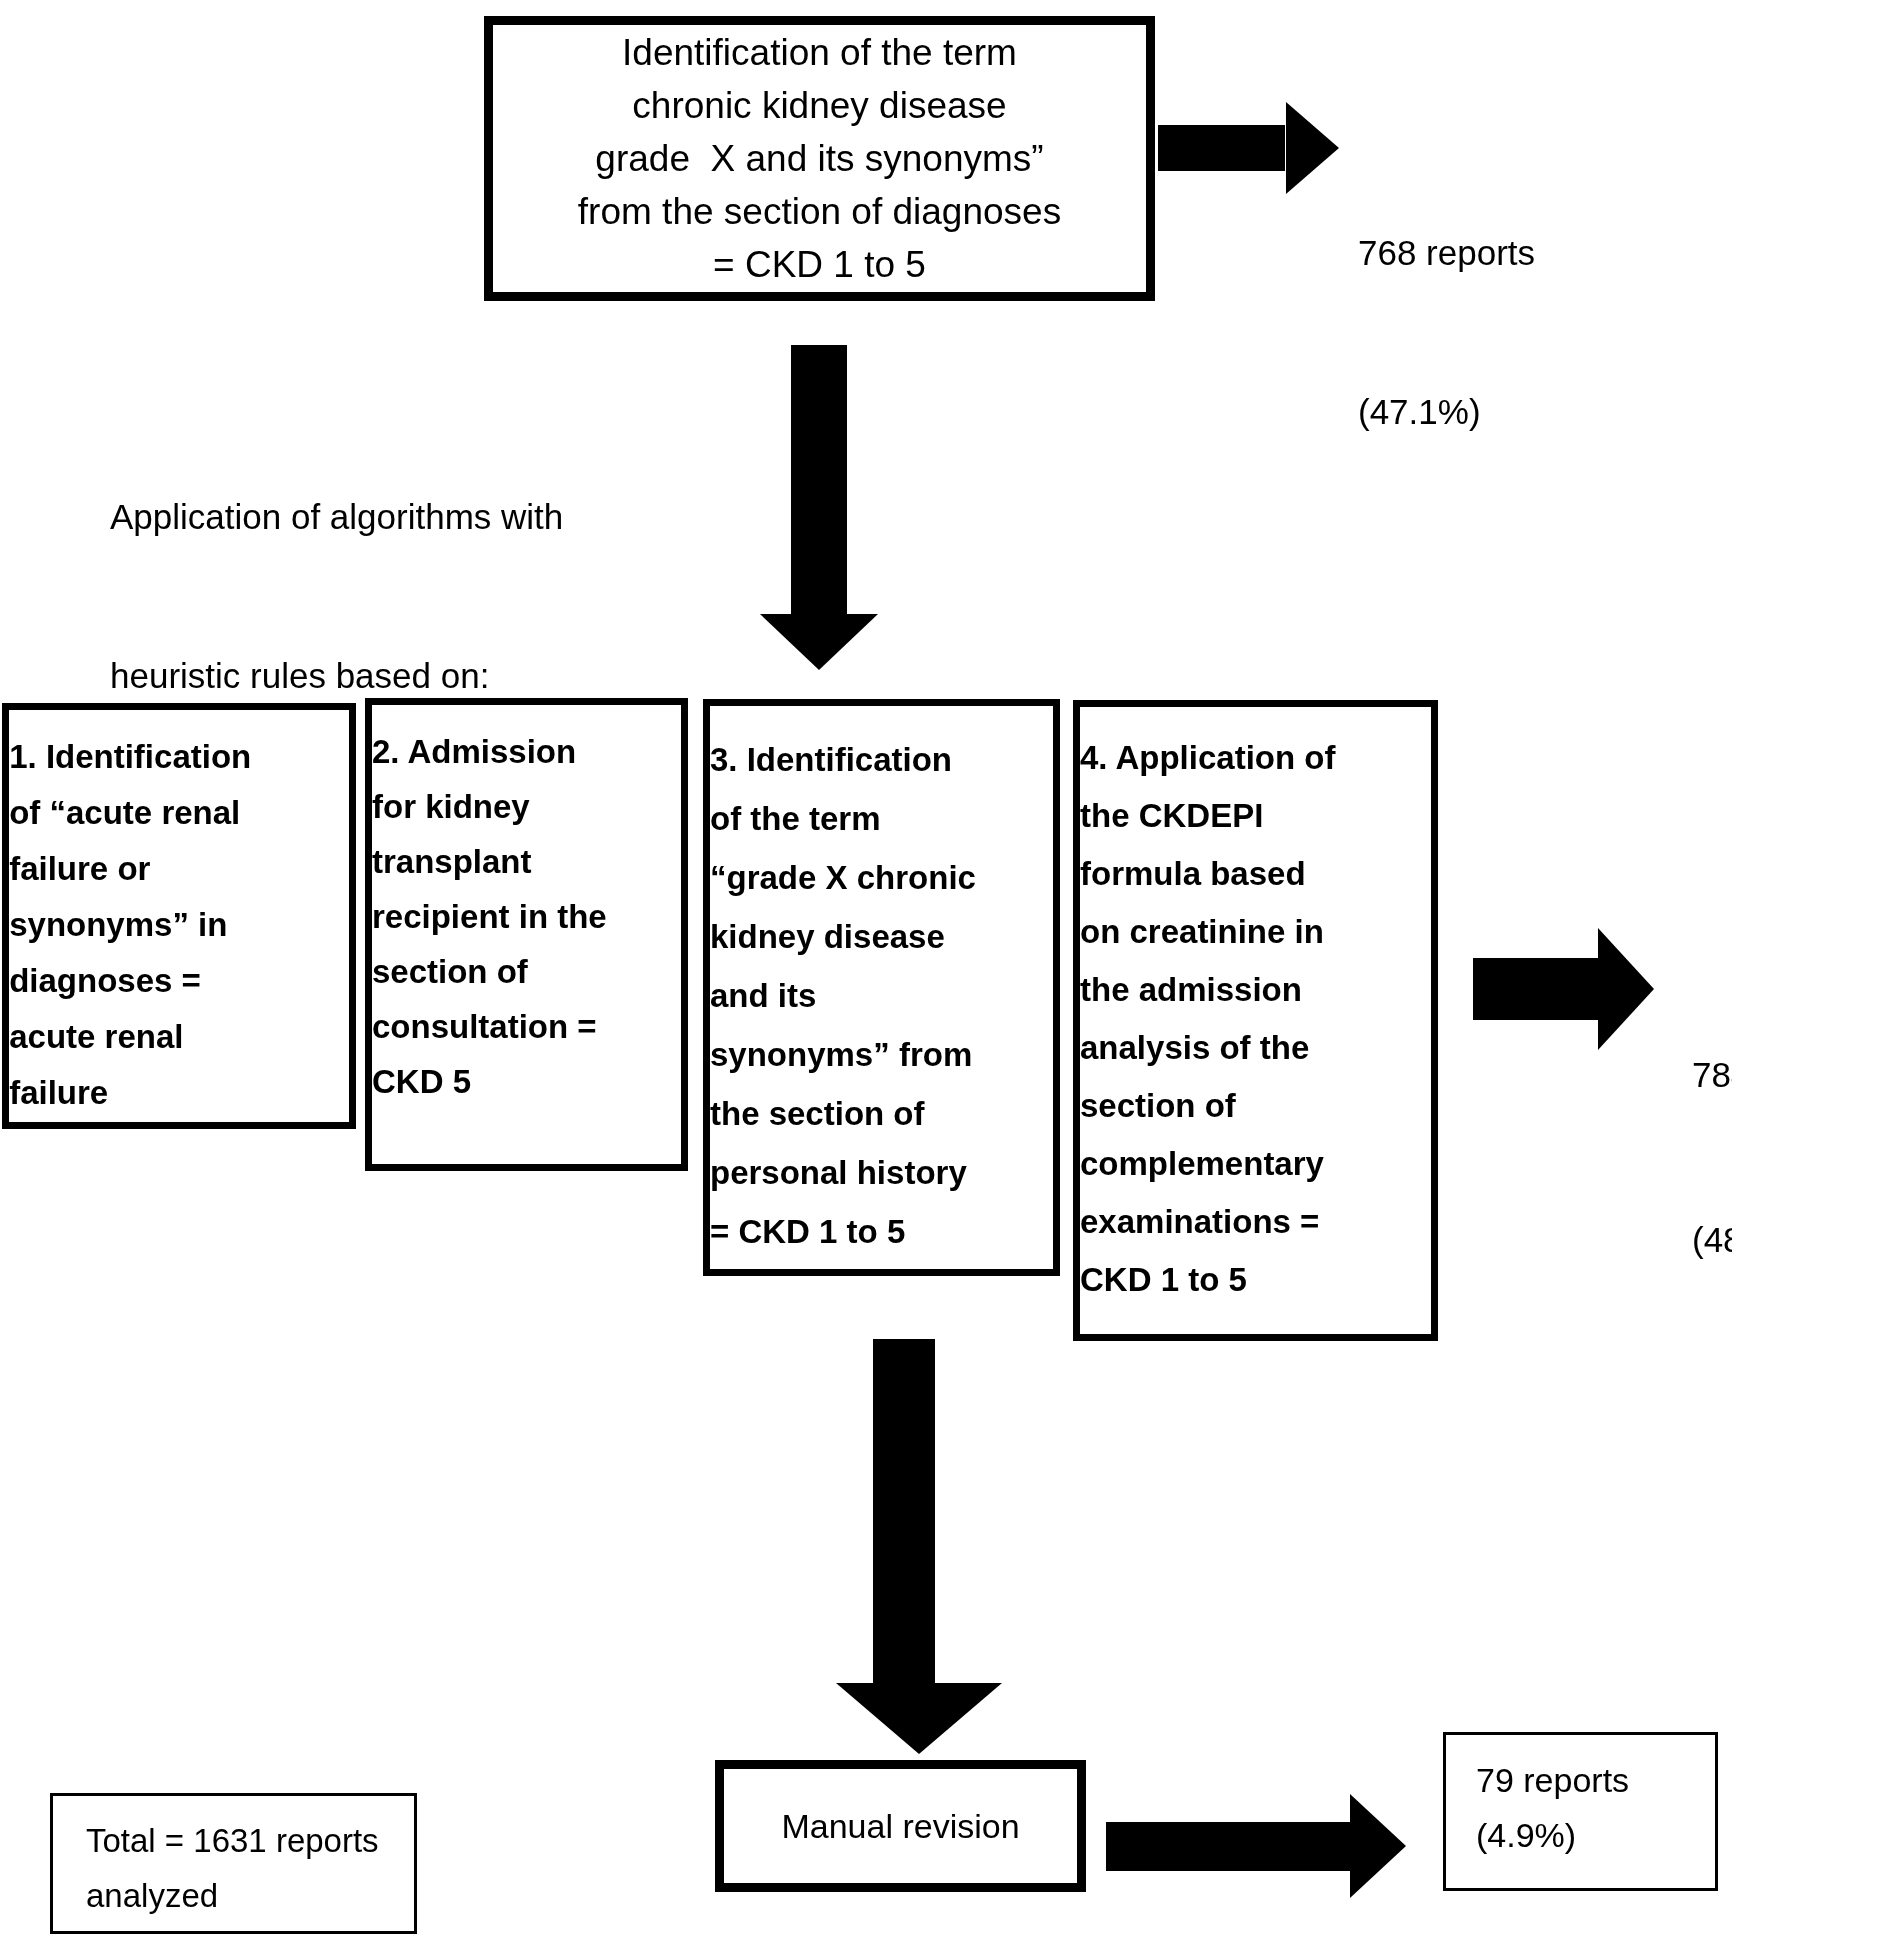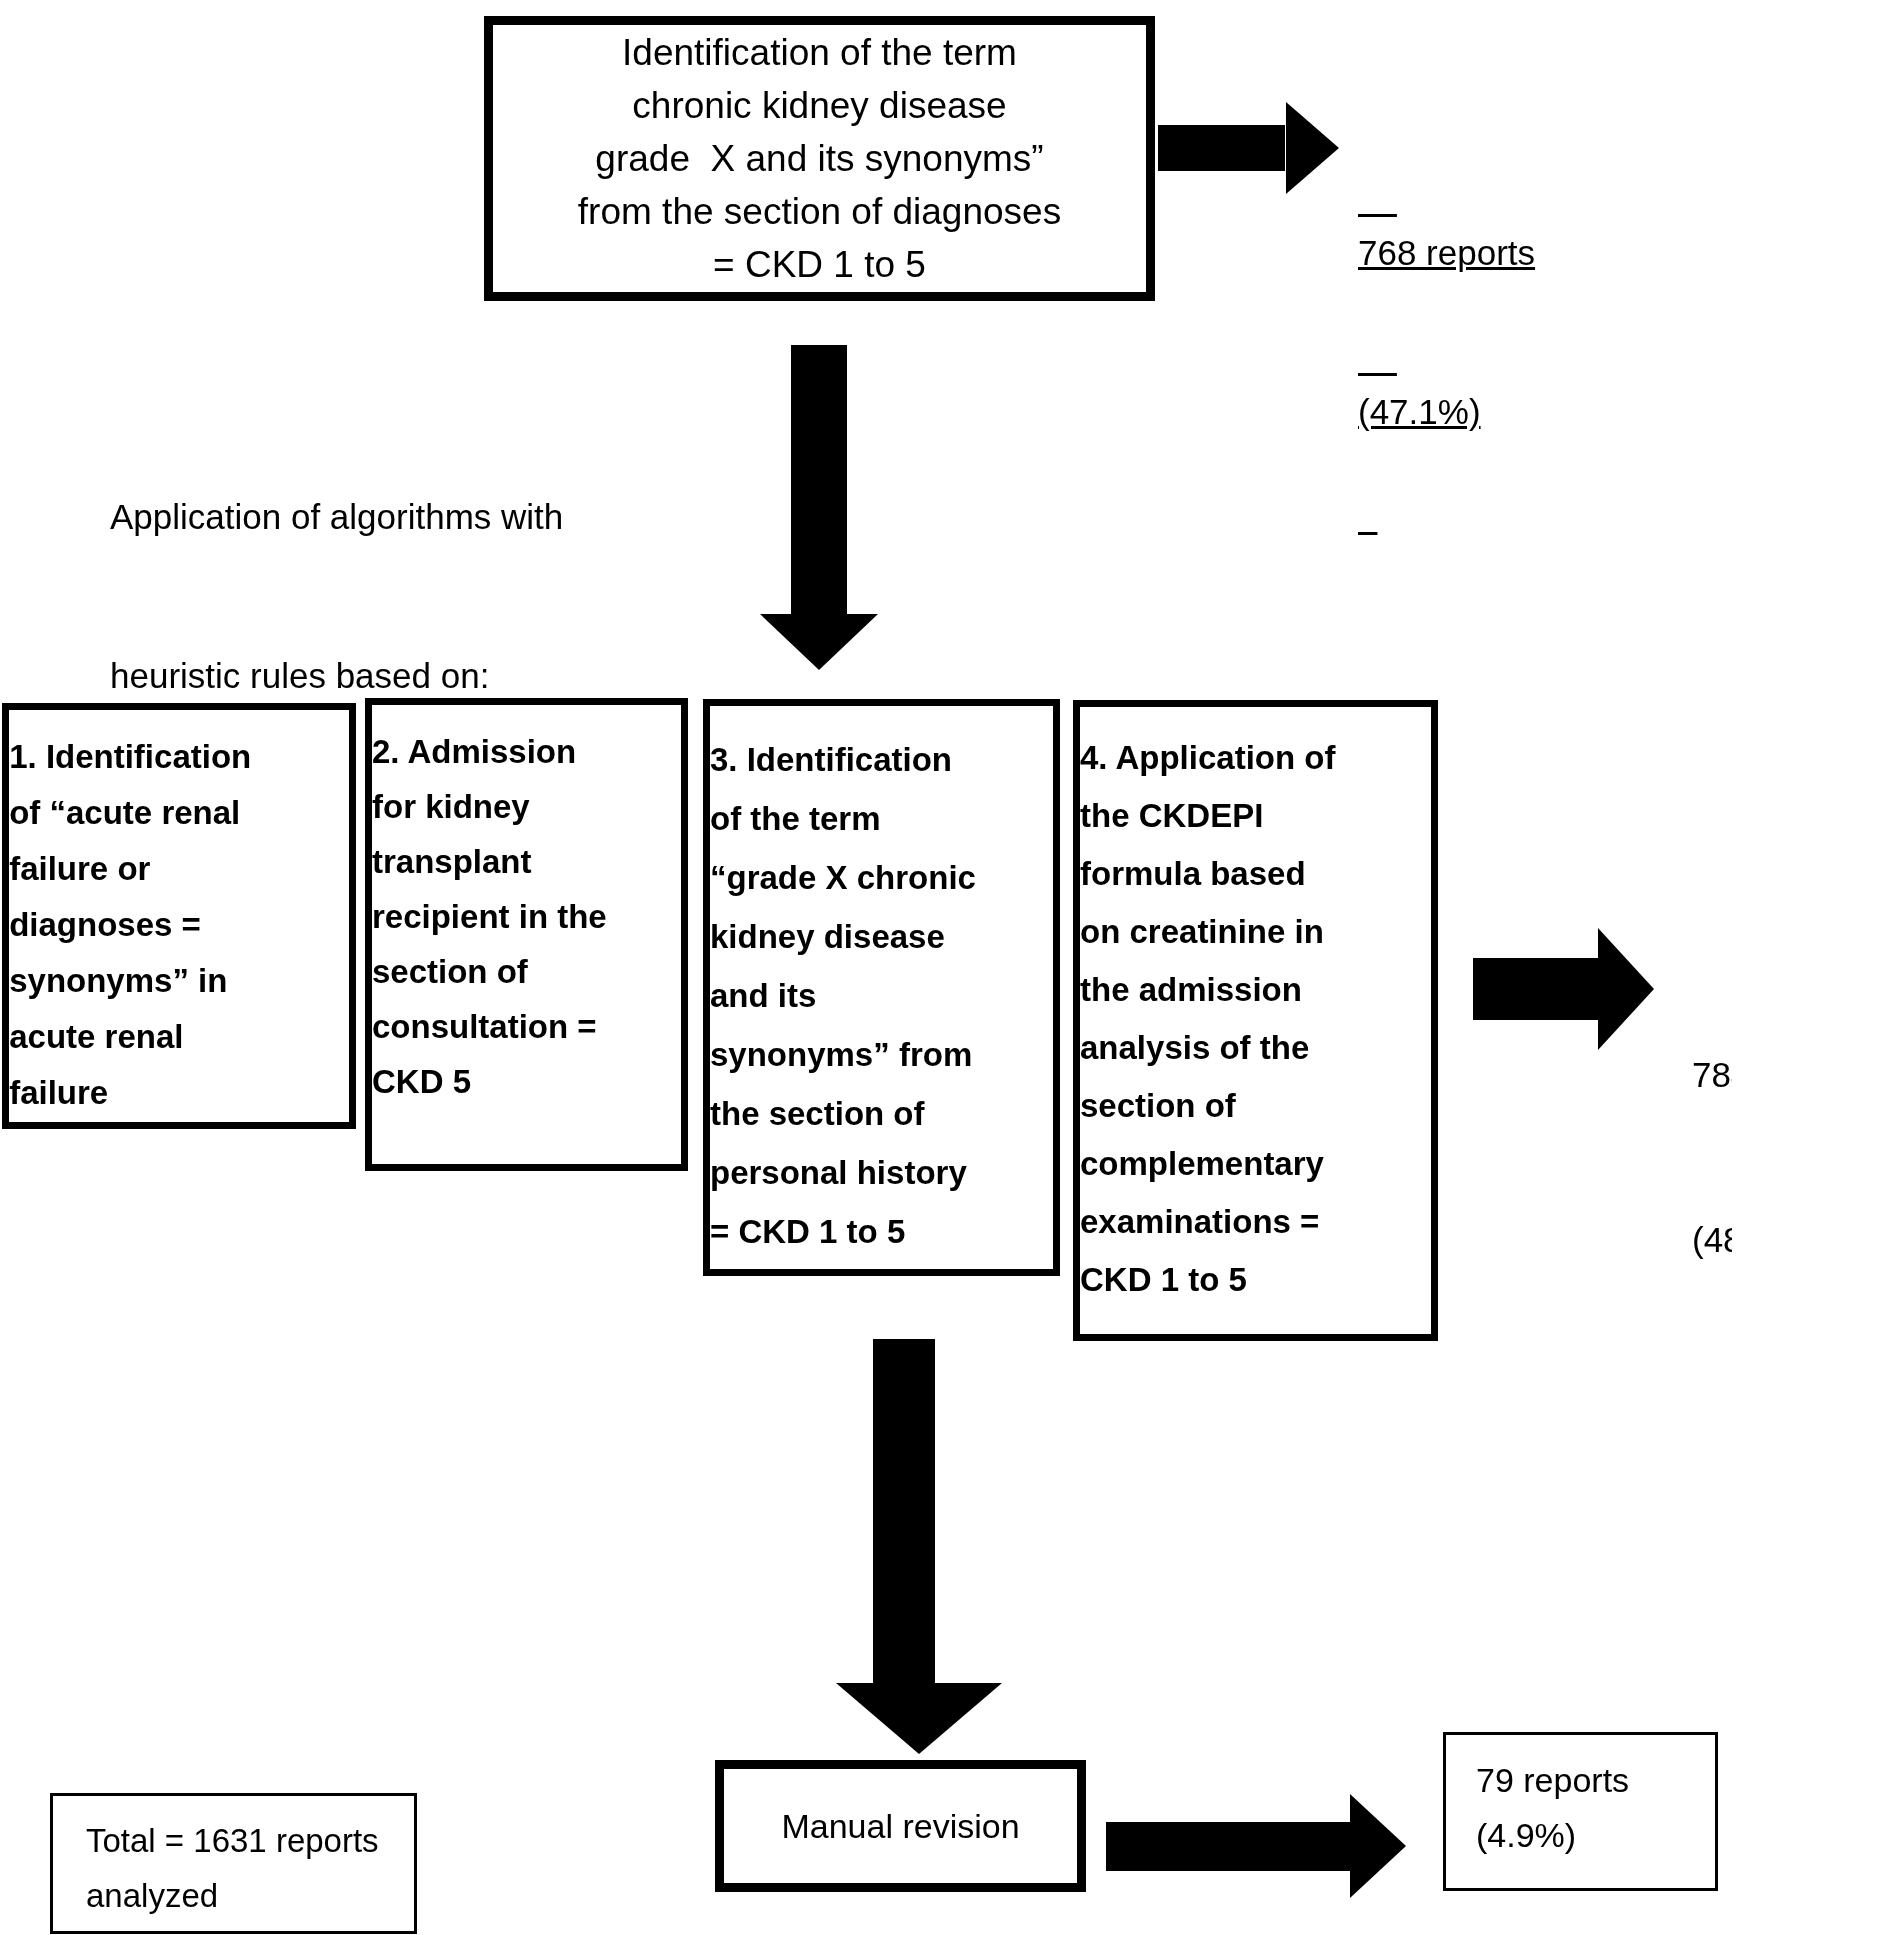--- a/index.html
+++ b/index.html
@@ -45,41 +45,41 @@
     <span class="tline">grade  X and its synonyms”</span>
     <span class="tline">from the section of diagnoses</span>
     <span class="tline">= CKD 1 to 5</span>
   </div>
 
   <div>
     <div class="shaft" style="left:1158px;top:113px;width:127px;height:46px;"></div>
     <div class="head" style="left:1286px;top:90px;border-top:46px solid transparent;border-bottom:46px solid transparent;border-left:53px solid #000000;"></div>
   </div>
 
-  <div class="label" style="left:1358px;top:108px;font-size:35px;line-height:53px;text-decoration:underline;">
+  <div class="label" style="left:1358px;top:108px;font-size:35px;line-height:53px;">
     <span class="tline">768 reports</span>
     <span class="tline">(47.1%)</span>
   </div>
 
   <div class="label" style="left:110px;top:372px;font-size:35px;line-height:53px;">
     <span class="tline">Application of algorithms with</span>
     <span class="tline">heuristic rules based on:</span>
   </div>
 
   <div>
     <div class="shaft" style="left:791px;top:333px;width:56px;height:269px;"></div>
     <div class="head" style="left:760px;top:602px;border-left:59px solid transparent;border-right:59px solid transparent;border-top:56px solid #000000;"></div>
   </div>
 
   <div class="node top-text rule-font" style="left:2.2px;top:691px;width:354px;height:426px;border-width:7.4px;line-height:56px;padding-top:19px;">
     <span class="tline">1. Identification</span>
     <span class="tline">of “acute renal</span>
     <span class="tline">failure or</span>
+    <span class="tline">synonyms” in</span>
     <span class="tline">diagnoses =</span>
-    <span class="tline">synonyms” in</span>
     <span class="tline">acute renal</span>
     <span class="tline">failure</span>
   </div>
 
   <div class="node top-text rule-font" style="left:365px;top:686px;width:323px;height:473px;border-width:7.4px;line-height:55px;padding-top:19px;">
     <span class="tline">2. Admission</span>
     <span class="tline">for kidney</span>
     <span class="tline">transplant</span>
     <span class="tline">recipient in the</span>
     <span class="tline">section of</span>

